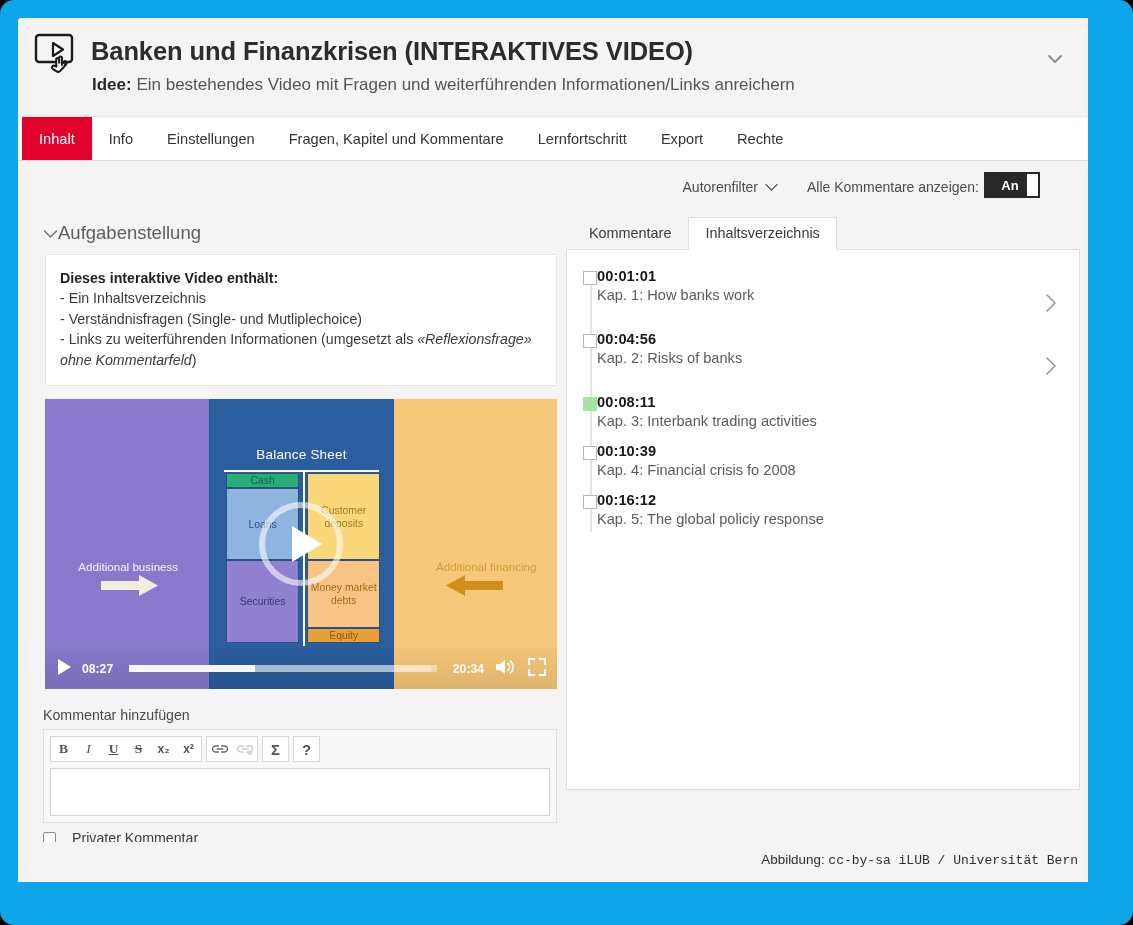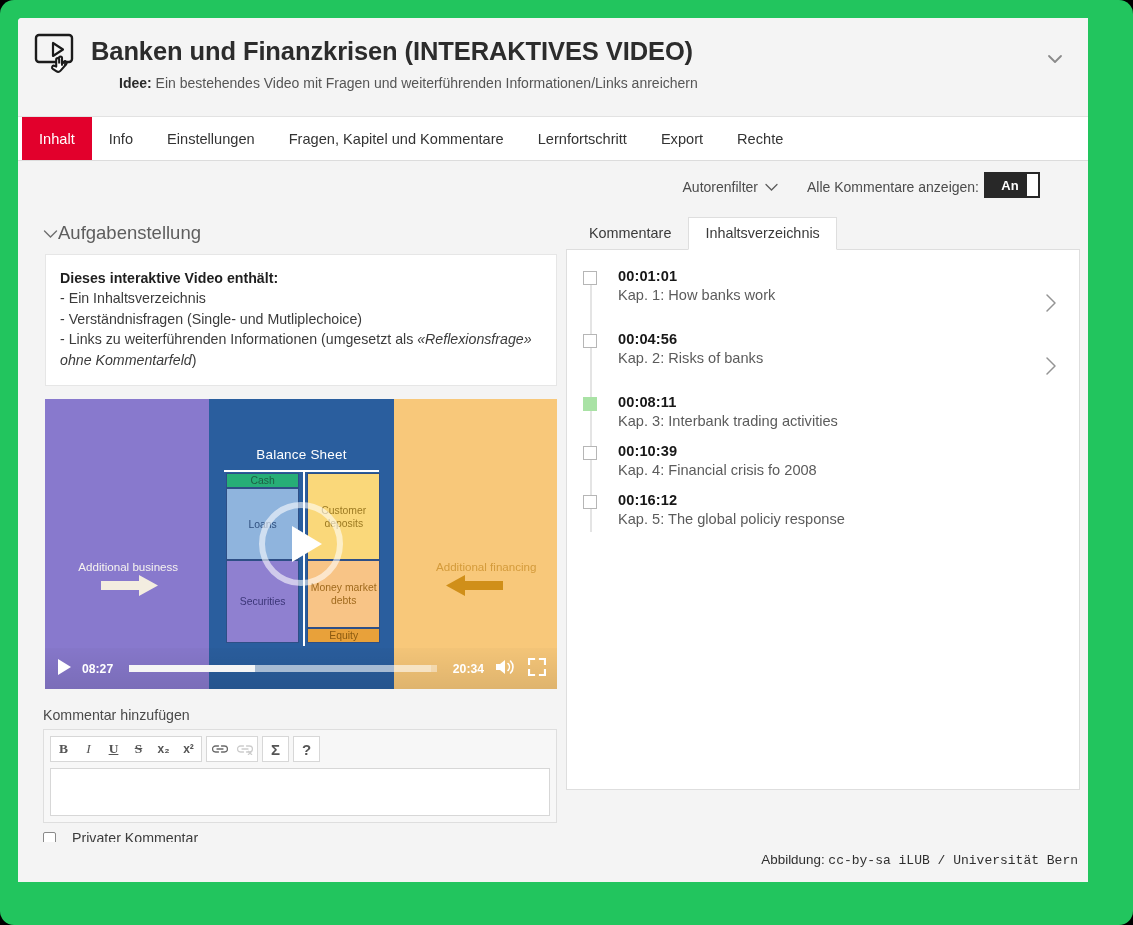--- a/index.html
+++ b/index.html
@@ -7,21 +7,21 @@
   html, body {
     width: 1133px; height: 925px;
     background: #000;
     font-family: "Liberation Sans", sans-serif;
     overflow: hidden;
   }
   #frame {
     position: absolute;
     left: 0; top: 0;
     width: 1133px; height: 925px;
-    background: #22c55e;
+    background: #0ea5e9;
     border-radius: 14px;
   }
   #page {
     position: absolute;
     left: 18px; top: 18px;
     width: 1070px; height: 864px;
     background: #f4f4f4;
     overflow: hidden;
     border-top-left-radius: 4px;
   }
@@ -37,21 +37,21 @@
     position: absolute; left: 14px; top: 12px;
     width: 52px; height: 50px;
   }
   .hdr-title {
     position: absolute; left: 73px; top: 19px;
     font-size: 25.5px; font-weight: 700; color: #2c2c2c;
     letter-spacing: -0.1px; white-space: nowrap;
   }
   .hdr-sub {
     position: absolute; left: 74px; top: 57px;
-    font-size: 14px; color: #555; white-space: nowrap; margin-left: 27px;
+    font-size: 17px; color: #555; white-space: nowrap;
   }
   .hdr-sub b { color: #2b2b2b; font-weight: 700; }
   .hdr-chevron {
     position: absolute; right: 18px; top: 26px;
     width: 30px; height: 30px; cursor: pointer;
   }
 
   
   .tabbar {
     position: relative;
@@ -291,21 +291,21 @@
     display: flex; align-items: flex-start;
     padding: 0 16px 14px 6px;
     position: relative; cursor: pointer;
   }
   .toc-marker {
     width: 14px; height: 14px; margin-top: 3px;
     border: 1px solid #b6b6b6; background: #fff;
     flex: none; z-index: 2;
   }
   .toc-marker.done { background: #a9e2a5; border-color: #a9e2a5; }
-  .toc-texts { margin-left: 21px; flex: 1; }
+  .toc-texts { margin-left: 0; flex: 1; }
   .toc-time {
     font-size: 14.6px; color: #171717; font-weight: 700;
     letter-spacing: .1px;
   }
   .toc-name {
     font-size: 14.6px; color: #5b5b5b; margin-top: 3px;
   }
   .toc-chev { width: 18px; margin-top: 25px; flex: none; }
 
   

